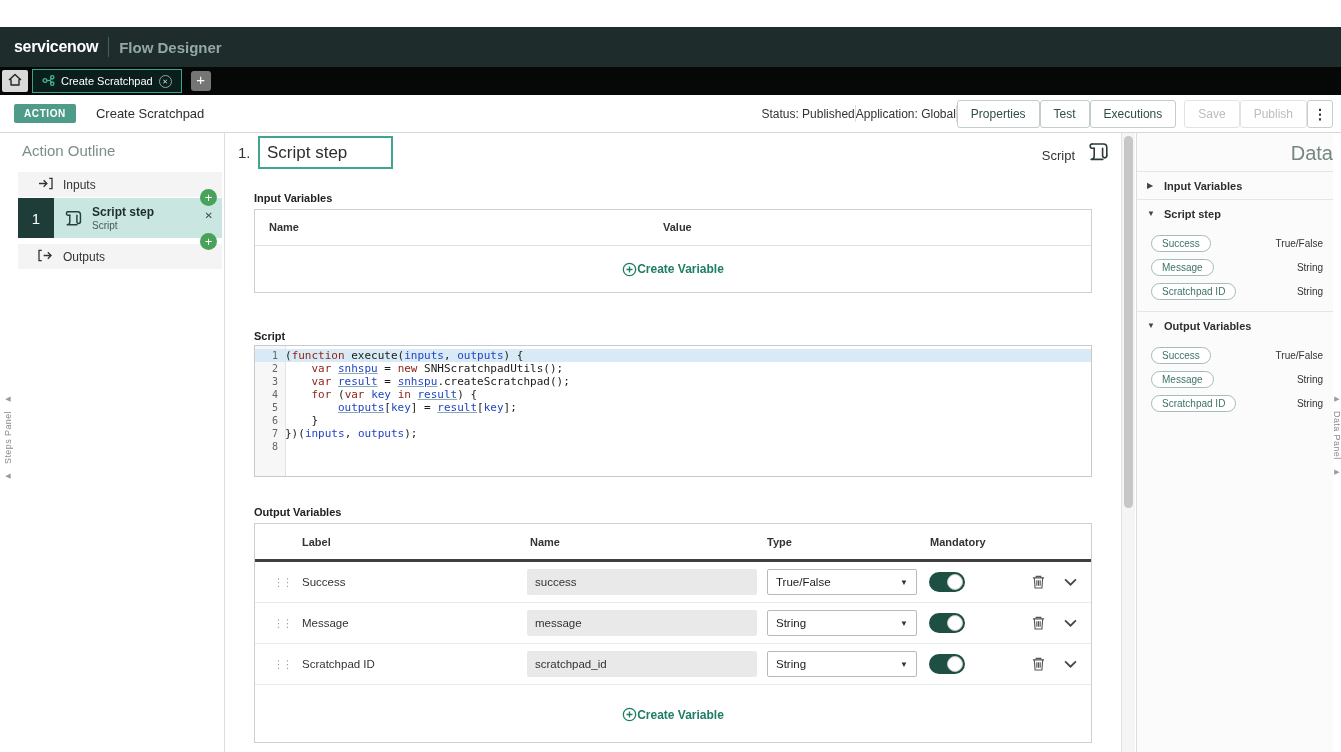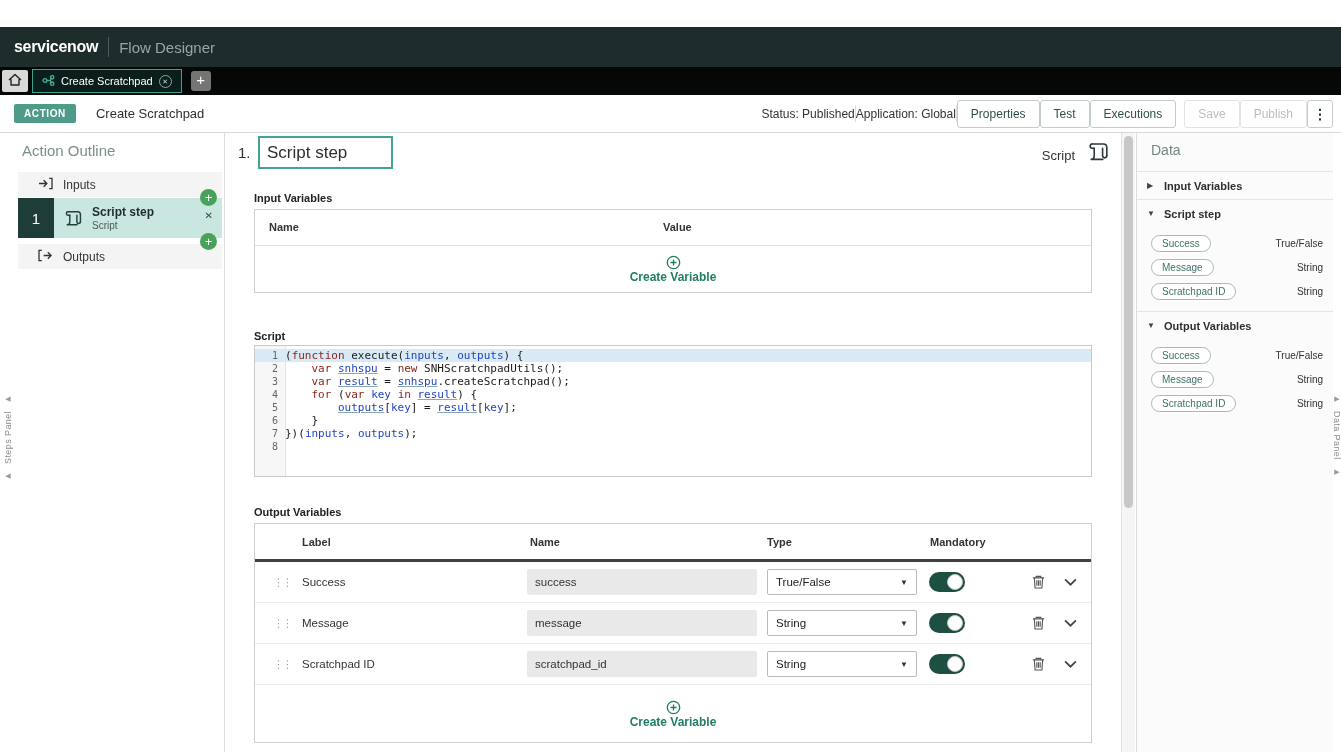--- a/index.html
+++ b/index.html
@@ -5,21 +5,21 @@
   * { margin:0; padding:0; box-sizing:border-box; }
   html,body { width:1341px; height:752px; overflow:hidden; background:#fff;
     font-family:"Liberation Sans", sans-serif; }
   .app { position:relative; width:1341px; height:752px; background:#fff; overflow:hidden;margin-top:27px; }
 
   
   .top { position:absolute; left:0; top:0; width:100%; height:40px; background:#1E2D2C;
     display:flex; align-items:center; padding-left:14px; }
   .logo { color:#fff; font-weight:bold; font-size:16px; letter-spacing:-0.3px; }
   .logo-sep { width:1px; height:20px; background:#4a5f5c; margin:0 10px; }
-  .product { color:#93a8a5; font-size:15px; font-weight:normal; }
+  .product { color:#93a8a5; font-size:15px; font-weight:bold; }
 
   
   .tabstrip { position:absolute; left:0; top:40px; width:100%; height:28px; background:#060807;
     display:flex; align-items:center; }
   .home-btn { width:26px; height:22px; background:#d9d9d9; border-radius:2px; margin:0 4px 0 2px;
     display:flex; align-items:center; justify-content:center; cursor:pointer; }
   .tab { height:24px; display:flex; align-items:center; gap:6px; padding:0 9px;
     border:1px solid #3aa38f; background:#0a1f1c; color:#fff; font-size:11px; cursor:pointer; }
   .tab-close { width:13px; height:13px; border:1px solid #8ea5a1; border-radius:50%; color:#cfd8d6;
     font-size:7px; line-height:11px; text-align:center; display:inline-block; }
@@ -89,21 +89,21 @@
   .sec-label { position:absolute; left:28px; font-size:11px; font-weight:bold; color:#222; }
   .lbl-iv { top:59px; } .lbl-sc { top:197px; } .lbl-ov { top:373px; }
   .box { position:absolute; left:28px; width:838px; border:1px solid #cfcfcf; background:#fff; }
 
   
   .iv-box { top:76px; height:84px; }
   .iv-head { position:relative; height:36px; border-bottom:1px solid #e0e0e0; }
   .iv-head span { position:absolute; top:11px; font-size:11px; font-weight:bold; color:#333; }
   .iv-col-name { left:14px; } .iv-col-value { left:408px; }
   .create-row { display:flex; align-items:center; justify-content:center; height:46px;
-    cursor:pointer;flex-direction:column; }
+    cursor:pointer; }
   .create-row span { font-size:12px; color:#1E7E63; font-weight:bold; }
 
   
   .code-box { top:212px; height:132px; border-color:#c9c9c9; overflow:hidden; }
   .code-box::before { content:""; position:absolute; left:0; top:0; bottom:0; width:30px;
     background:#f7f7f7; border-right:1px solid #e3e3e3; }
   .code-lines { position:relative; padding-top:3px; }
   .cl { display:flex; height:13px; line-height:13px; font-family:"DejaVu Sans Mono", monospace;
     font-size:11px; }
   .cl.hl { background:#D8EAF6; }
@@ -143,21 +143,21 @@
   
   .vscroll { position:absolute; left:1121px; top:0; width:14px; height:100%; background:#f5f5f5;
     border-left:1px solid #e2e2e2; }
   .thumb { position:absolute; left:2px; top:3px; width:9px; height:372px; background:#c7c7c7;
     border-radius:5px; }
   .sb-arrow { position:absolute; left:1px; bottom:2px; width:12px; display:flex; justify-content:center; }
 
   
   .datapanel { position:absolute; left:1136px; top:0; width:197px; height:100%;
     border-left:1px solid #ddd; background:#fbfbfb; }
-  .dp-title { padding:9px 0 0 14px; height:38px; font-size:14px; color:#758783; }
+  .dp-title { padding:9px 0 0 14px; height:38px; font-size:20px; color:#758783;text-align:right; }
   .dp-sec { height:28px; border-top:1px solid #e5e5e5; display:flex; align-items:center; gap:8px;
     padding-left:10px; cursor:pointer; }
   .tri { font-size:8px; color:#444; width:9px; }
   .dp-sec .dp-sec-label { font-size:11px; font-weight:bold; color:#2e2e2e; }
   .dp-pills { padding:4px 0 8px 0; }
   .dp-pill-row { height:24px; display:flex; align-items:center; justify-content:space-between;
     padding:0 10px 0 14px; }
   .pill { border:1px solid #a3bcb5; border-radius:10px; background:#fff; color:#3e7268;
     font-size:10px; padding:2px 10px; cursor:pointer; }
   .pill-type { font-size:10px; color:#333; }

